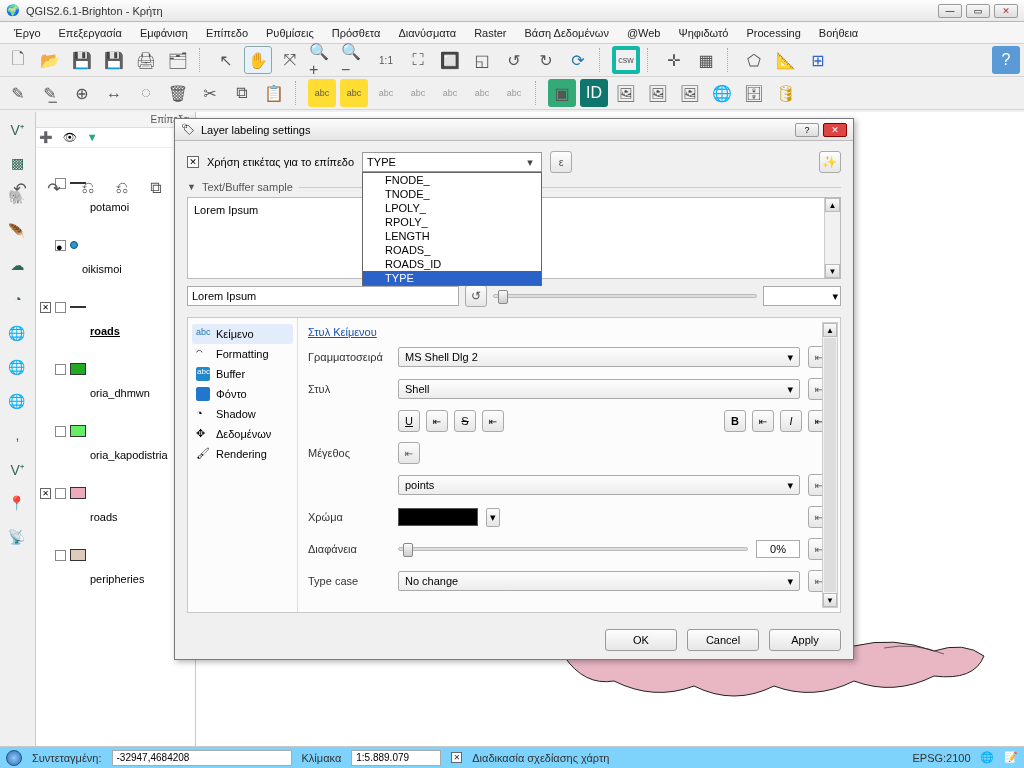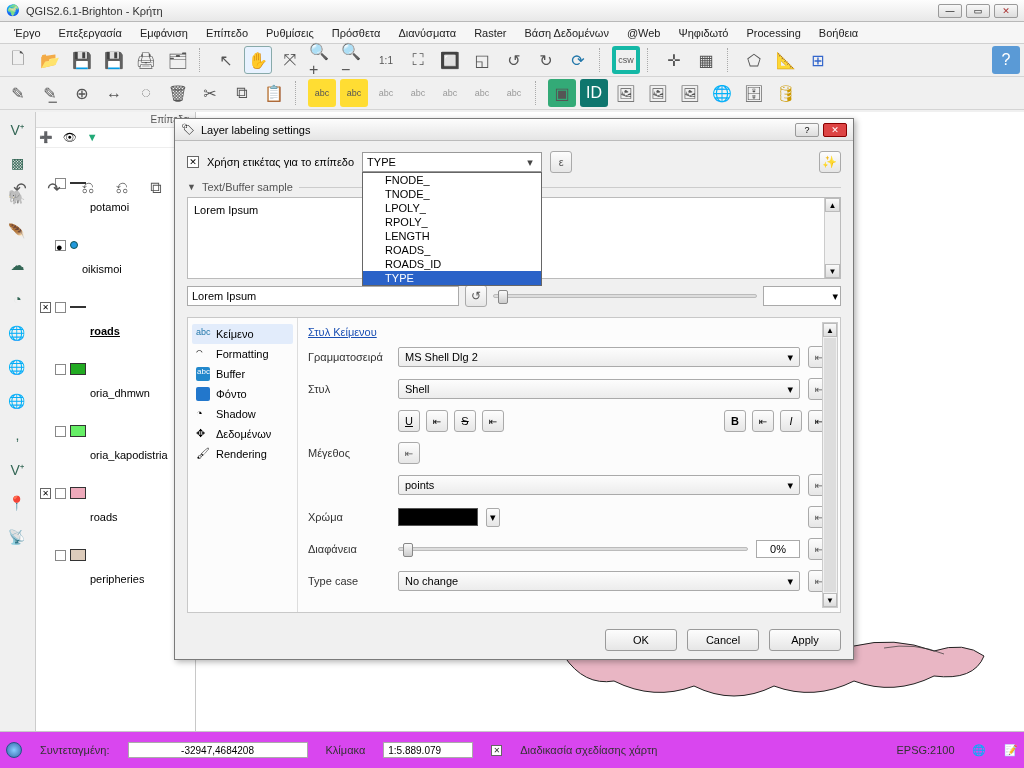--- a/index.html
+++ b/index.html
@@ -25,21 +25,21 @@
 .layers-list { flex:1; overflow:auto; padding:4px 2px; }
 .layer-row { display:flex; align-items:center; gap:4px; padding:1px 2px; }
 .layer-row .cb { width:11px; height:11px; border:1px solid #888; background:#fff; display:inline-block; }
 .layer-row .sym { width:16px; height:12px; display:inline-block; border:1px solid #333; }
 .layer-row .line { width:16px; height:2px; background:#333; display:inline-block; }
 .layer-row .pt { width:8px;height:8px;border-radius:50%;border:1px solid #155;background:#29d; }
 .layer-row .txt { white-space:nowrap; overflow:hidden;margin-top:48px; }
 .layer-row.current .txt { font-weight:bold; text-decoration:underline; }
 .canvas { flex:1; background:#fff; position:relative; overflow:hidden; }
 .island { position:absolute; bottom:30px; right:30px; width:440px; height:130px; }
-.status-bar { position:absolute; left:0; right:0; bottom:0; height:37px; background:#d946ef; border-top:1px solid #c8c8c8; display:flex; align-items:center; padding:0 6px; gap:18px; font-size:10px; color:#333; }
+.status-bar { position:absolute; left:0; right:0; bottom:0; height:22px; background:#7dd3fc; border-top:1px solid #c8c8c8; display:flex; align-items:center; padding:0 6px; gap:10px; font-size:10px; color:#333; }
 .status-bar input { height:16px; border:1px solid #aaa; padding:0 4px; font-size:10px; background:#fff; }
 .status-bar .globe { width:16px;height:16px;border-radius:50%;background:radial-gradient(#8cf,#36a); border:1px solid #258; }
 
 
 .dialog { position:absolute; left:174px; top:118px; width:680px; background:#f0f0f0; border:1px solid #7a7a7a; box-shadow:2px 2px 6px rgba(0,0,0,.3); z-index:50; }
 .dlg-title { background:linear-gradient(#fdfdfd,#e5e5e5); border-bottom:1px solid #bbb; height:22px; display:flex; align-items:center; padding:0 6px; justify-content:space-between; }
 .dlg-title .left { display:flex; align-items:center; gap:6px; }
 .dlg-title .dlg-close { width:24px;height:14px;background:#d44;border:1px solid #800;color:#fff;border-radius:2px;font-size:9px;display:flex;align-items:center;justify-content:center; }
 .dlg-title .dlg-help { width:24px;height:14px;background:linear-gradient(#f8f8f8,#ddd);border:1px solid #999;border-radius:2px;font-size:9px;display:flex;align-items:center;justify-content:center; }
 .dlg-body { padding:10px 12px 8px 12px; }
@@ -277,21 +277,21 @@
   <div class="tbtn">↶</div>
   <div class="tbtn">↷</div>
   <div class="tbtn">⎌</div>
   <div class="tbtn">⎌</div>
   <div class="tbtn">⧉</div>
 </div>
 
 <div class="status-bar">
   <span class="globe"></span>
   <span>Συντεταγμένη:</span>
-  <input style="width: 180px; text-align: center;" value="-32947,4684208">
+  <input style="width: 180px;" value="-32947,4684208">
   <span>Κλίμακα</span>
   <input style="width: 90px;" value="1:5.889.079">
   <span class="xmark">✕</span>
   <span>Διαδικασία σχεδίασης χάρτη</span>
   <span style="flex:1"></span>
   <span>EPSG:2100</span>
   <span>🌐</span>
   <span>📝</span>
 </div>
 

